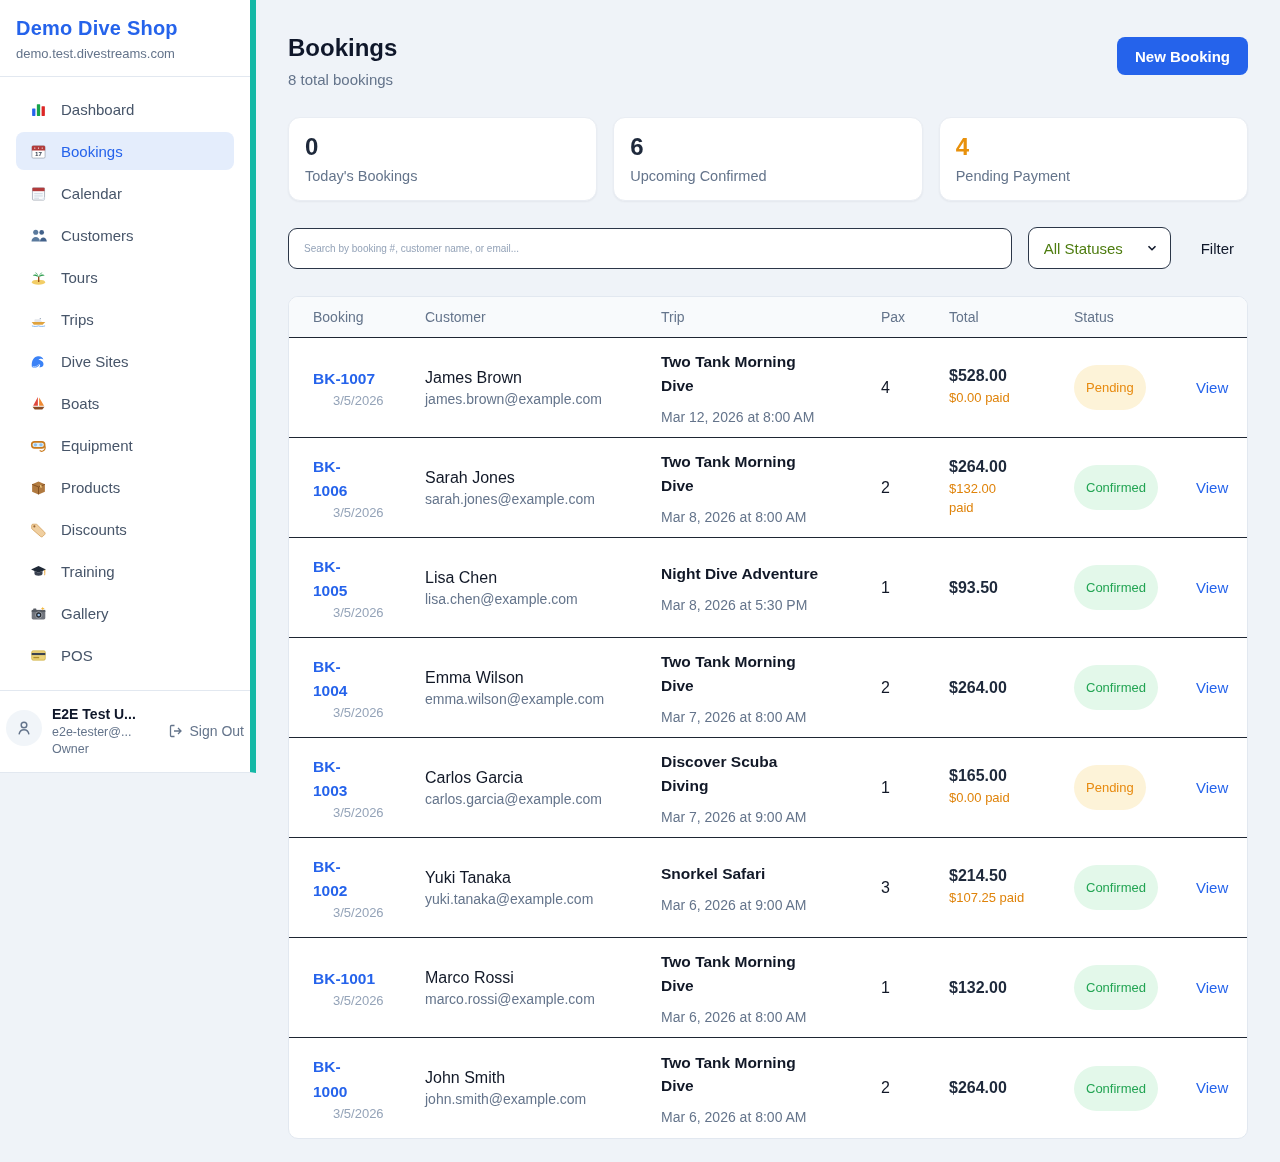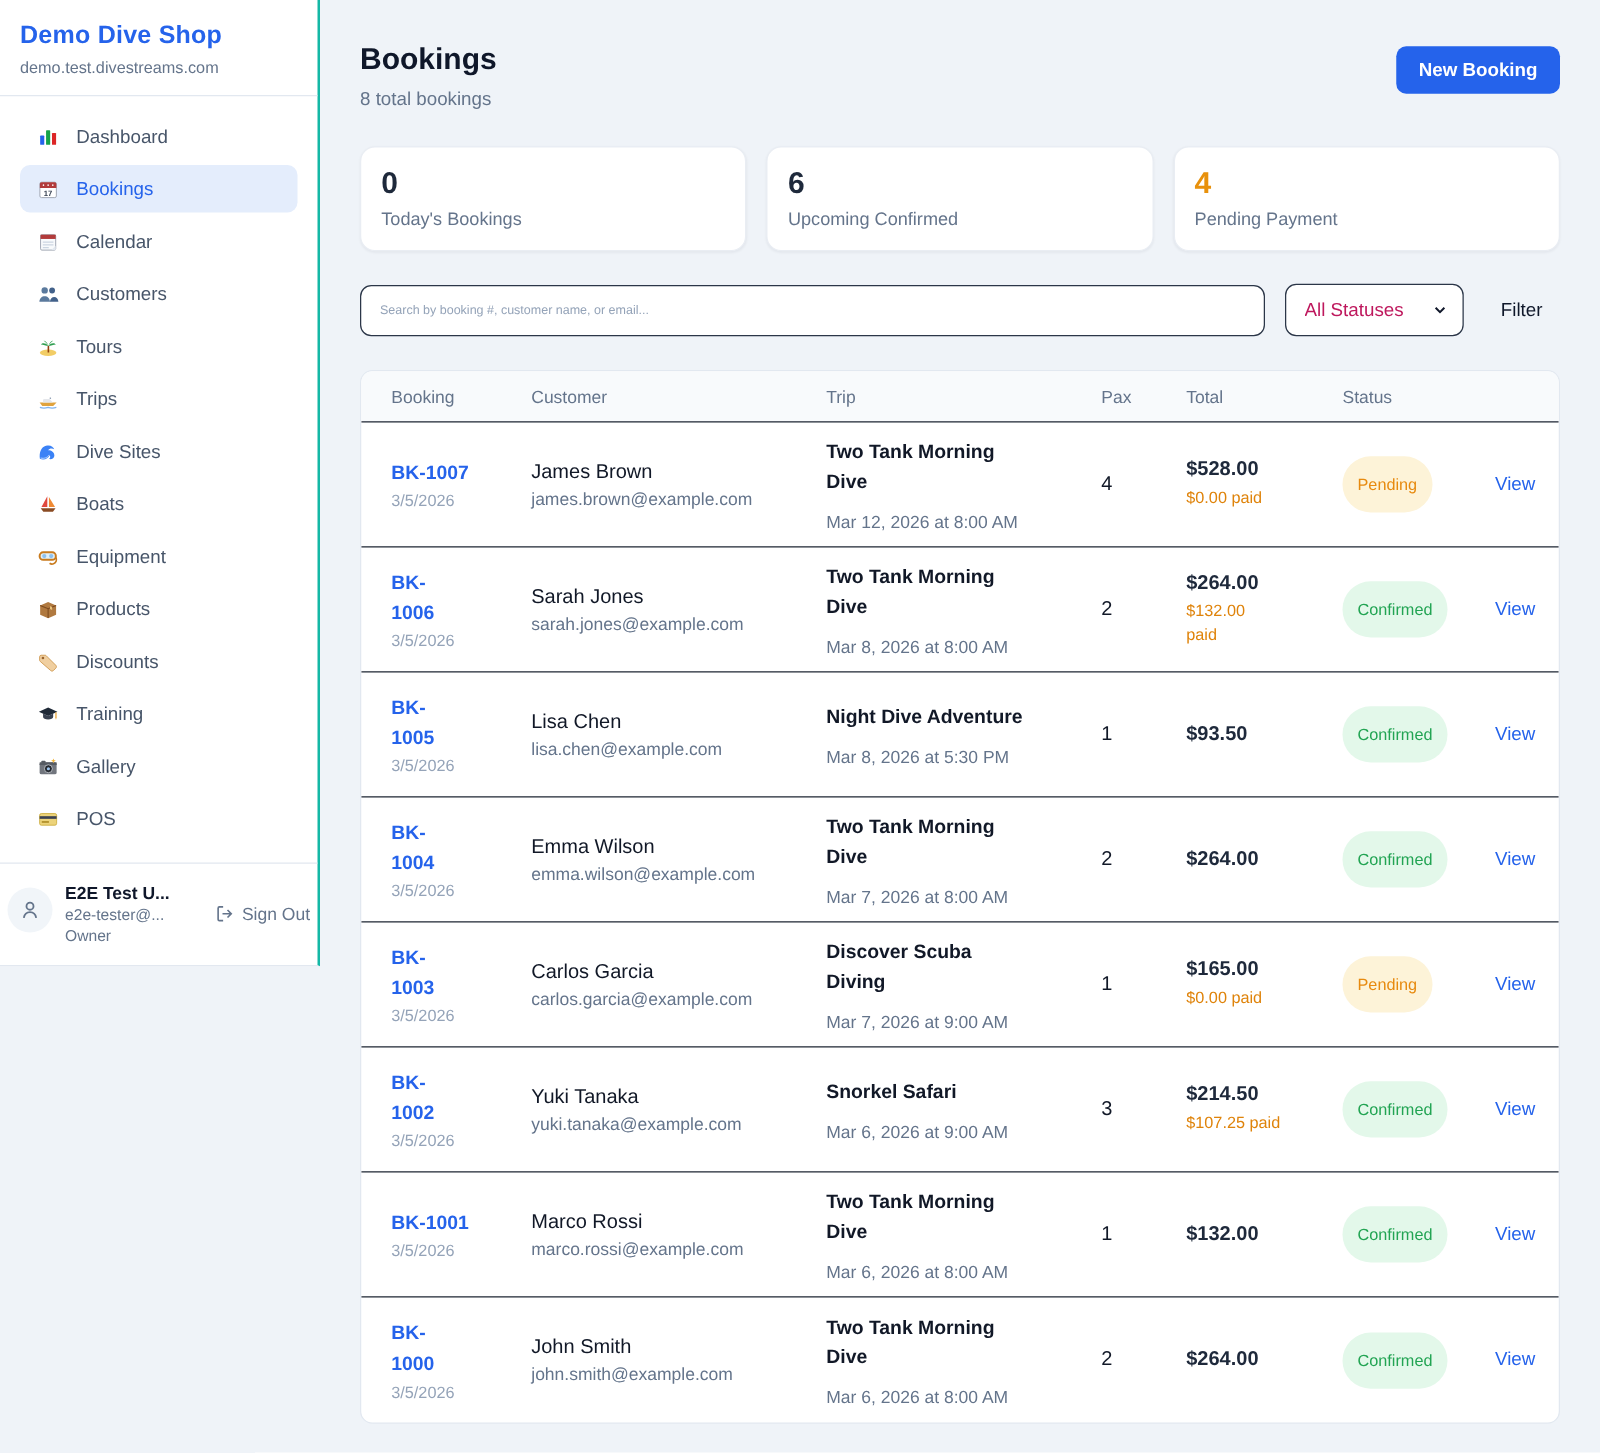--- a/index.html
+++ b/index.html
@@ -8,21 +8,21 @@
     font-family:"Liberation Sans", sans-serif;
     background:#eff3f8;
     color:#0f172a;
     position:relative;
   }
 
   
   .sidebar {
     position:absolute; top:0; left:0; width:256px;
     background:#ffffff;
-    border-right:2px solid #14b8a6;
+    border-right:6px solid #14b8a6;
     border-bottom:1px solid #e2e8f0;
   }
   .brand { padding:17px 16px 15px; border-bottom:1px solid #e2e8f0; }
   .brand-name { color:#2563eb; font-size:20px; font-weight:bold; letter-spacing:.2px; }
   .brand-domain { color:#64748b; font-size:13px; margin-top:6px; }
 
   .nav { padding:13px 16px 8px; }
   .nav-item {
     display:flex; align-items:center; gap:13px;
     padding:10px 12px; margin-bottom:4px;
@@ -81,21 +81,21 @@
     background:#fff; padding:0 15px;
     font-size:10px; color:#0f172a; font-family:inherit;
   }
   .search-input::placeholder { color:#94a3b8; }
   .select-wrap { position:relative; flex:none; }
   .status-select {
     appearance:none; -webkit-appearance:none;
     height:42px; min-width:143px;
     border:1px solid #2b3648; border-radius:9px;
     background:#fff; padding:0 36px 0 15px;
-    font-size:15px; color:#be185d; font-family:inherit; cursor:pointer;
+    font-size:15px; color:#4d7c0f; font-family:inherit; cursor:pointer;
   }
   .select-wrap .chev { position:absolute; right:13px; top:15px; pointer-events:none; }
   .filter-btn {
     background:none; border:none; cursor:pointer; font-family:inherit;
     font-size:15px; color:#0f172a; padding:0 14px;
   }
 
   
   .table-card {
     margin-top:27px; background:#fff;
@@ -107,21 +107,21 @@
     grid-template-columns:112px 236px 220px 68px 125px 122px 1fr;
     padding:0 24px; align-items:center;
   }
   .t-head { background:#f8fafc; height:41px; border-bottom:1px solid #1e2633; }
   .th { font-size:14px; color:#64748b; font-weight:400; }
   .t-body .t-row { min-height:100px; border-bottom:1px solid #1e2633; padding-top:12px; padding-bottom:12px; }
   .t-body .t-row:last-child { border-bottom:none; }
 
   .bk-link { display:inline-block; font-size:15.5px; font-weight:bold; color:#2563eb; text-decoration:none; line-height:1.55; cursor:pointer; }
   .bk-link.narrow { max-width:48px; }
-  .bk-date { font-size:13px; color:#94a3b8; margin-top:2px; }
+  .bk-date { font-size:13px; color:#94a3b8; margin-top:2px;margin-left:20px; }
   .cust-name { font-size:16px; color:#111827; }
   .cust-email { font-size:14px; color:#64748b; margin-top:4px; }
   .trip-name { font-size:15.5px; font-weight:600; color:#111827; line-height:1.5; }
   .trip-name.narrow { max-width:140px; }
   .trip-date { font-size:14px; color:#64748b; margin-top:12px; }
   .pax-val { font-size:16px; color:#111827; }
   .total-val { font-size:16px; font-weight:bold; color:#1e293b; }
   .paid-val { font-size:13px; color:#df830a; margin-top:4px; line-height:1.4; }
   .paid-val.narrow { max-width:55px; }
   .badge {

